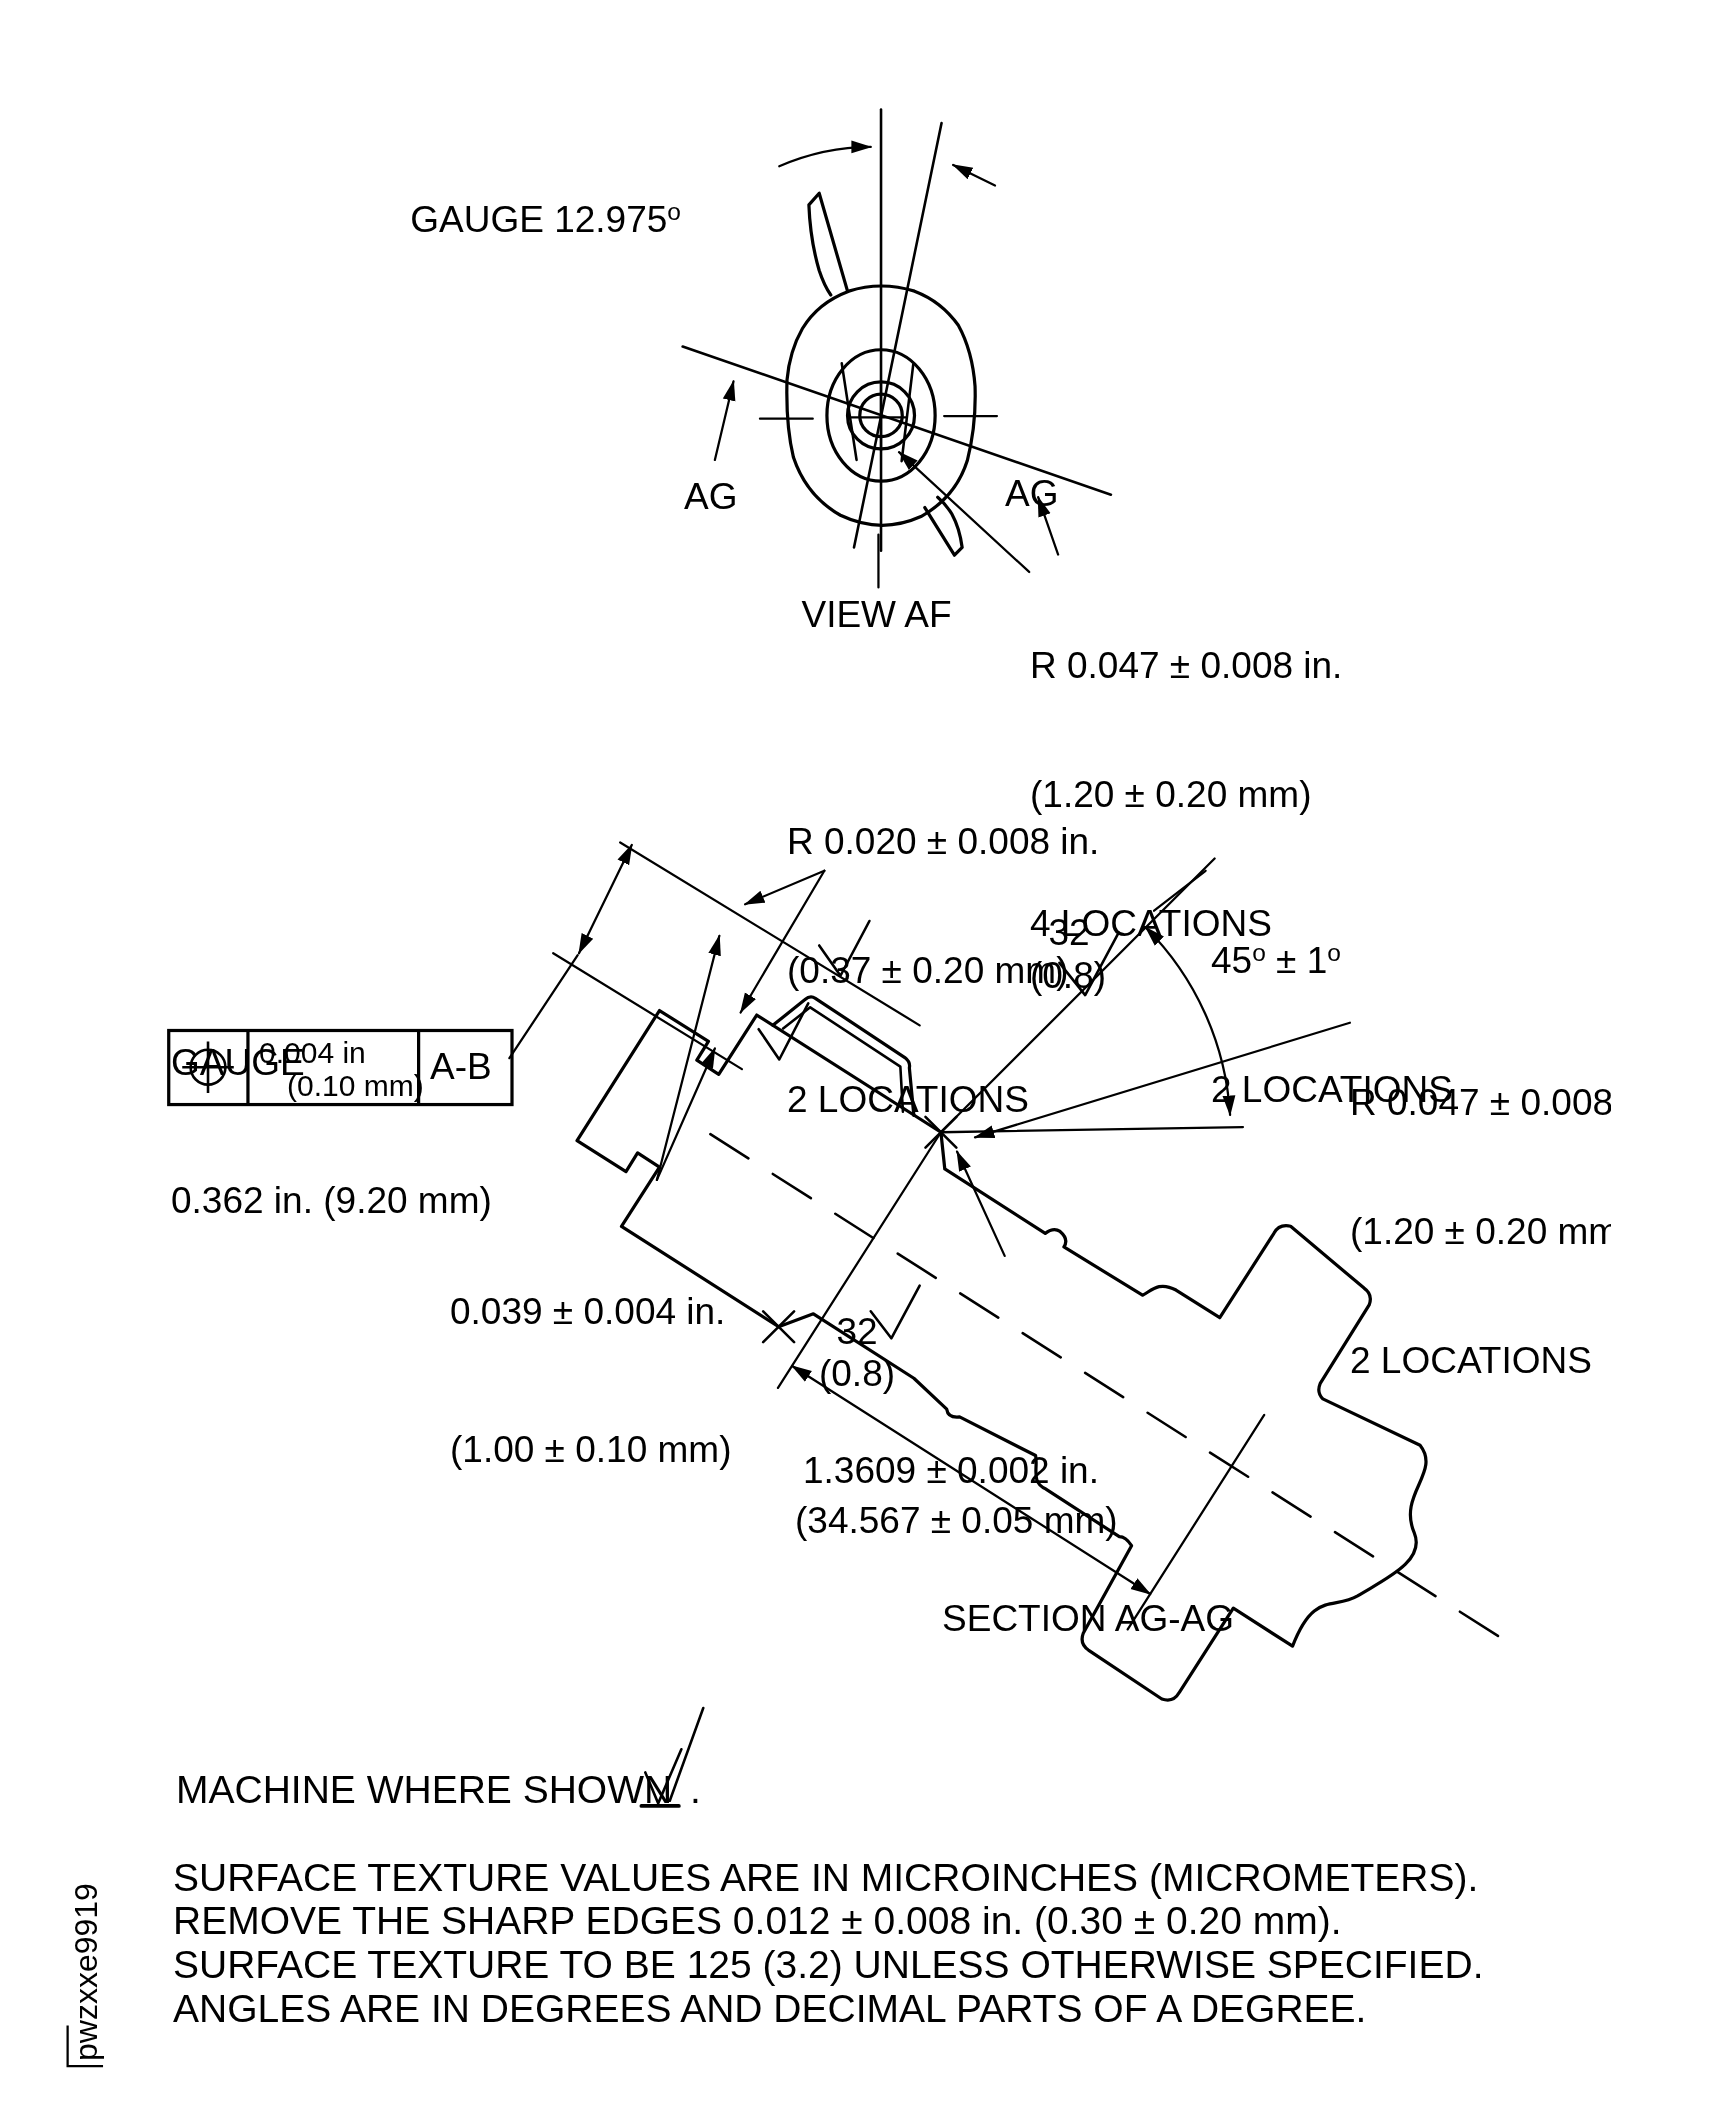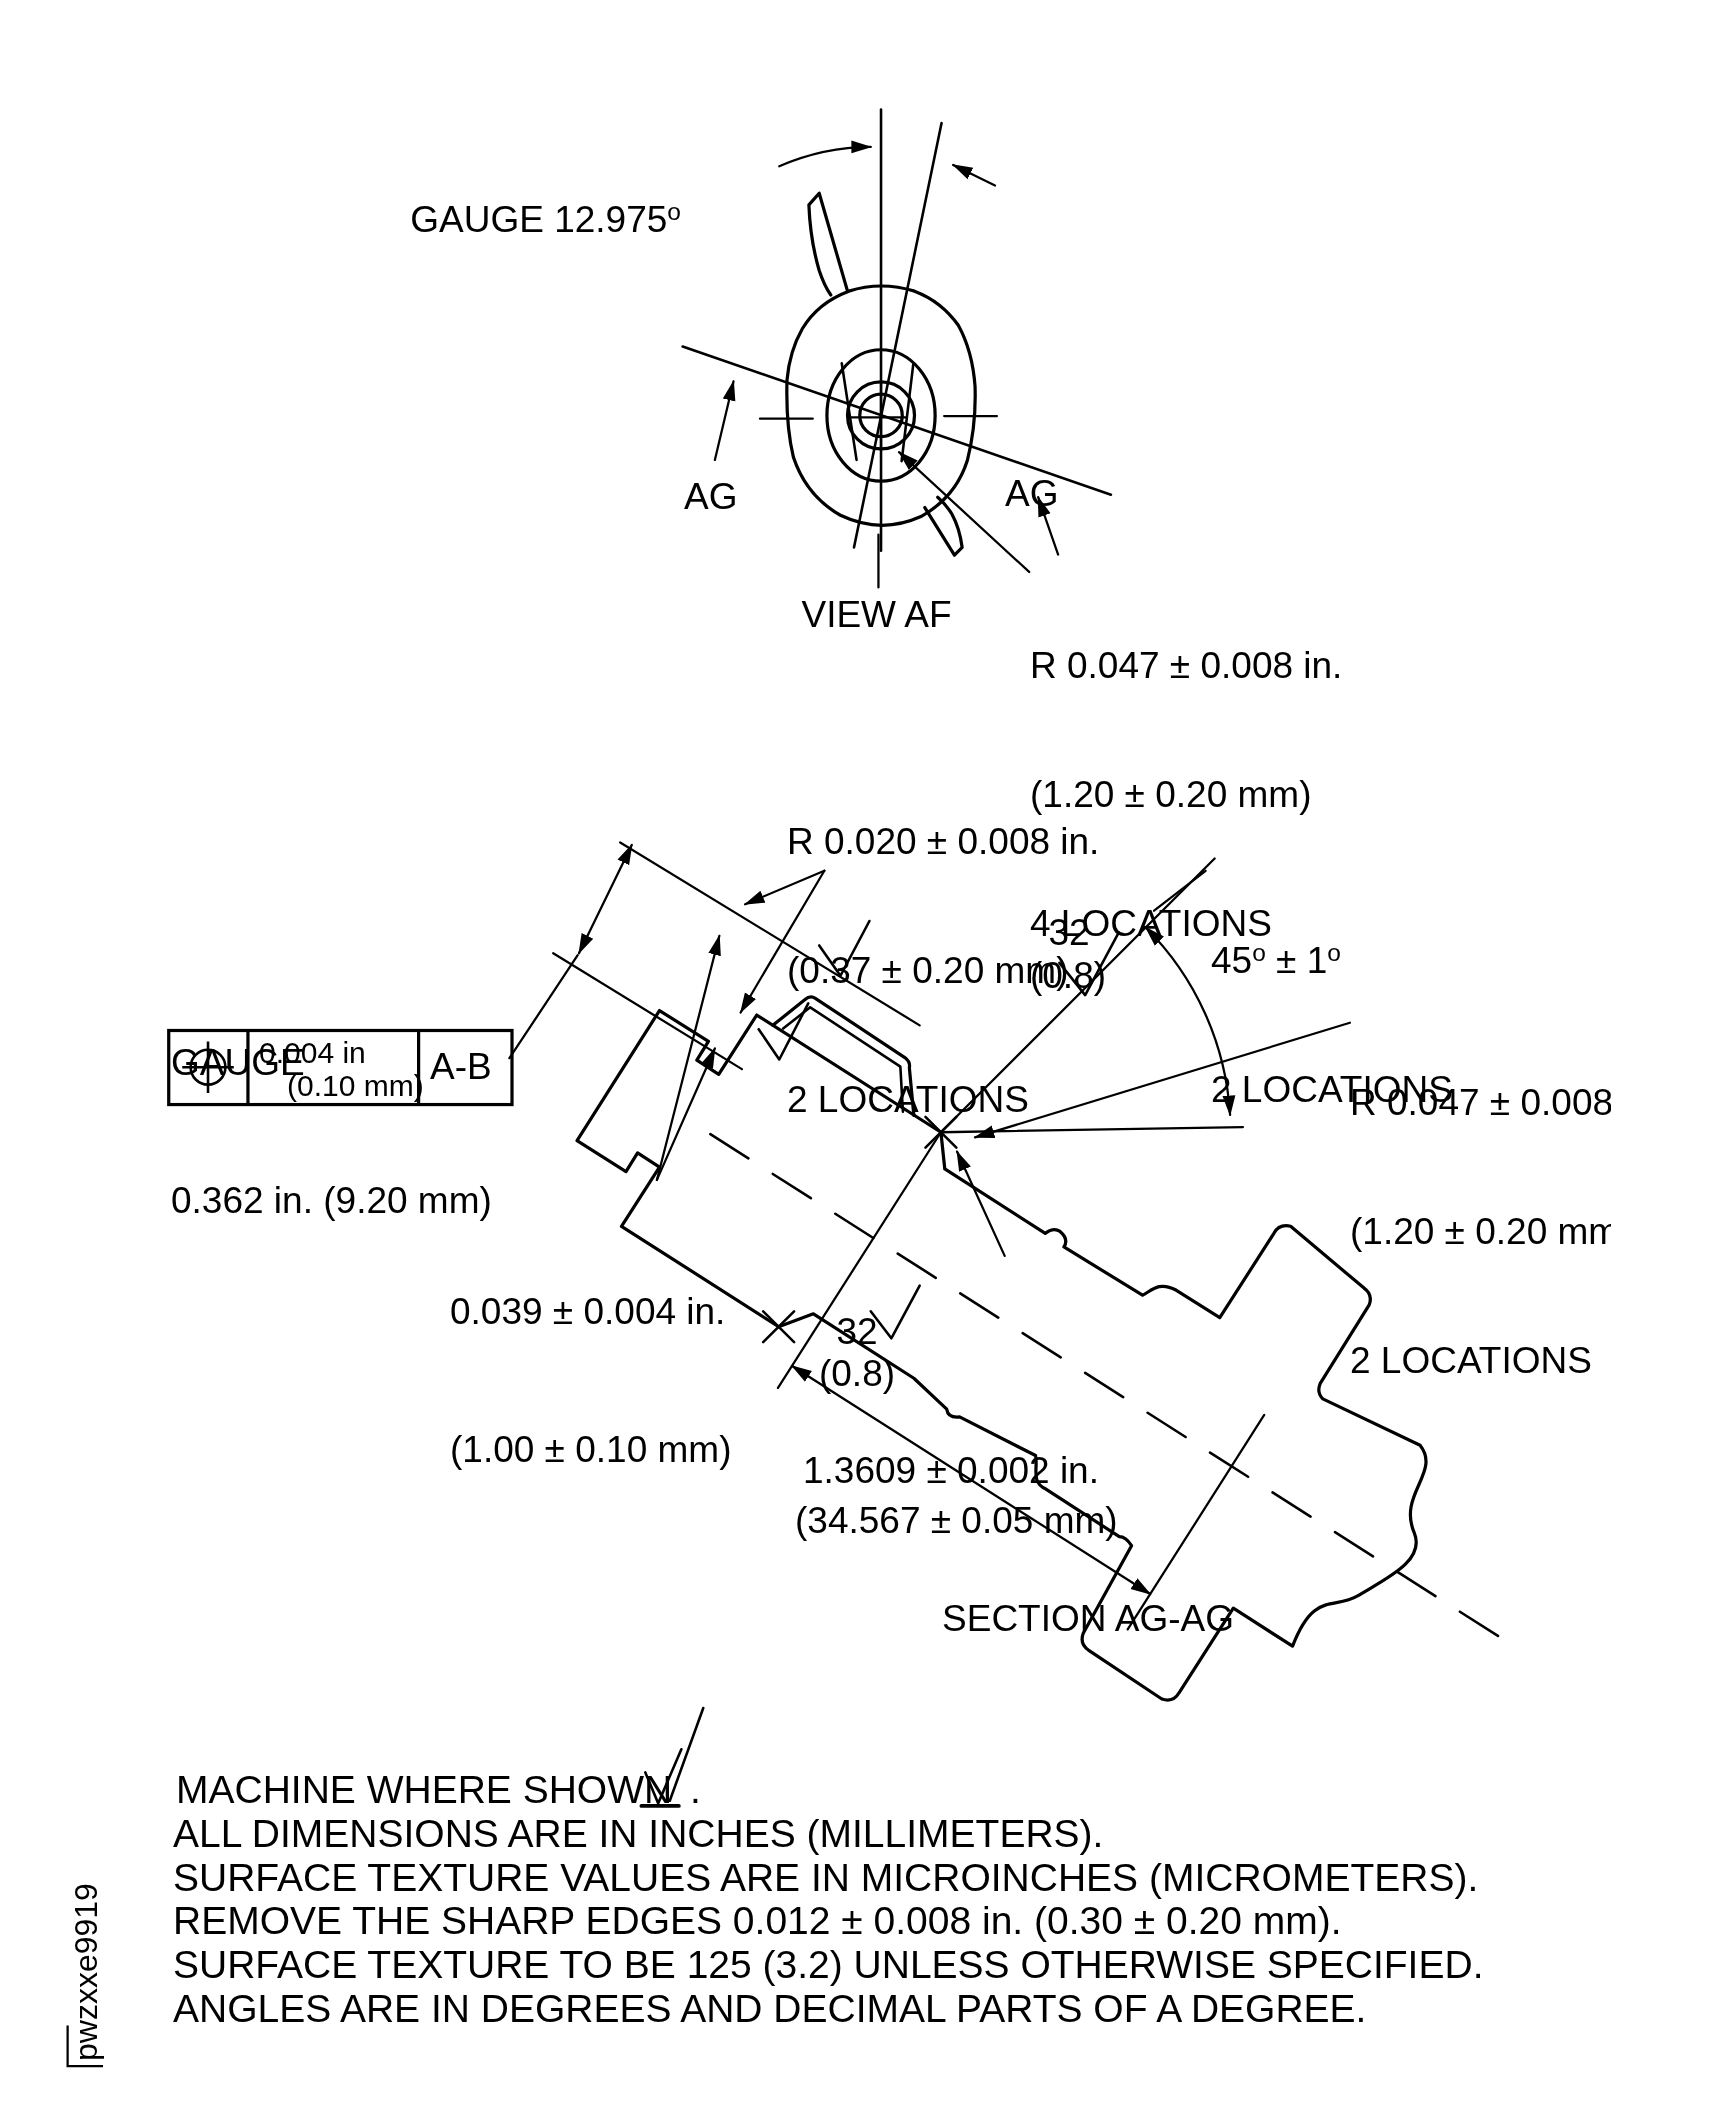--- a/index.html
+++ b/index.html
@@ -164,21 +164,20 @@
   <div class="lbl ctr" style="left:831px;top:1310px;width:52px;">32</div>
   <div class="lbl ctr" style="left:817px;top:1352px;width:80px;">(0.8)</div>
 
   <div class="lbl" style="left:803px;top:1449px;text-align:right;">1.3609 ± 0.002 in.</div>
   <div class="lbl" style="left:795px;top:1499px;">(34.567 ± 0.05 mm)</div>
 
   <div class="lbl ctr" style="left:766px;top:1597px;width:644px;">SECTION AG-AG</div>
 
   <div class="note" style="left:176px;top:1768px;">MACHINE WHERE SHOWN</div>
   <div class="note" style="left:690px;top:1768px;">.</div>
-  <div class="note" style="left:173px;top:1812px;">ALL DIMENSIONS ARE IN INCHES (MILLIMETERS).</div>
   <div class="note" style="left:173px;top:1856px;">SURFACE TEXTURE VALUES ARE IN MICROINCHES (MICROMETERS).</div>
   <div class="note" style="left:173px;top:1899px;">REMOVE THE SHARP EDGES 0.012 ± 0.008 in. (0.30 ± 0.20 mm).</div>
   <div class="note" style="left:173px;top:1943px;">SURFACE TEXTURE TO BE 125 (3.2) UNLESS OTHERWISE SPECIFIED.</div>
   <div class="note" style="left:173px;top:1987px;">ANGLES ARE IN DEGREES AND DECIMAL PARTS OF A DEGREE.</div>
 
   <div class="vert" style="left:68px;top:2061px;">pwzxxe9919</div>
   <div class="lbl" style="left:1626px;top:2038px;">PWV</div>
 
 </div>
 

